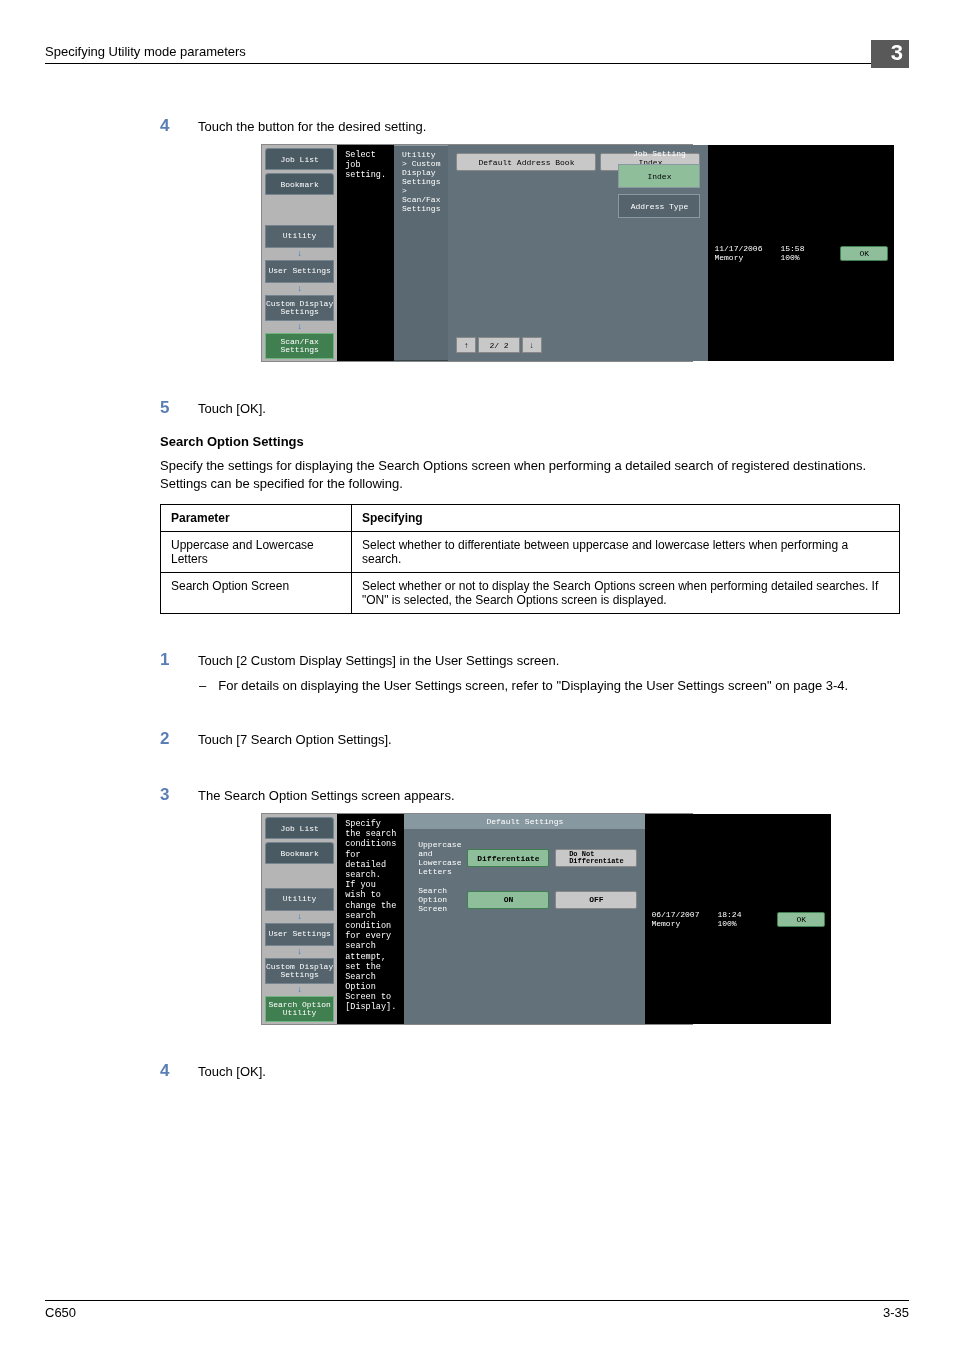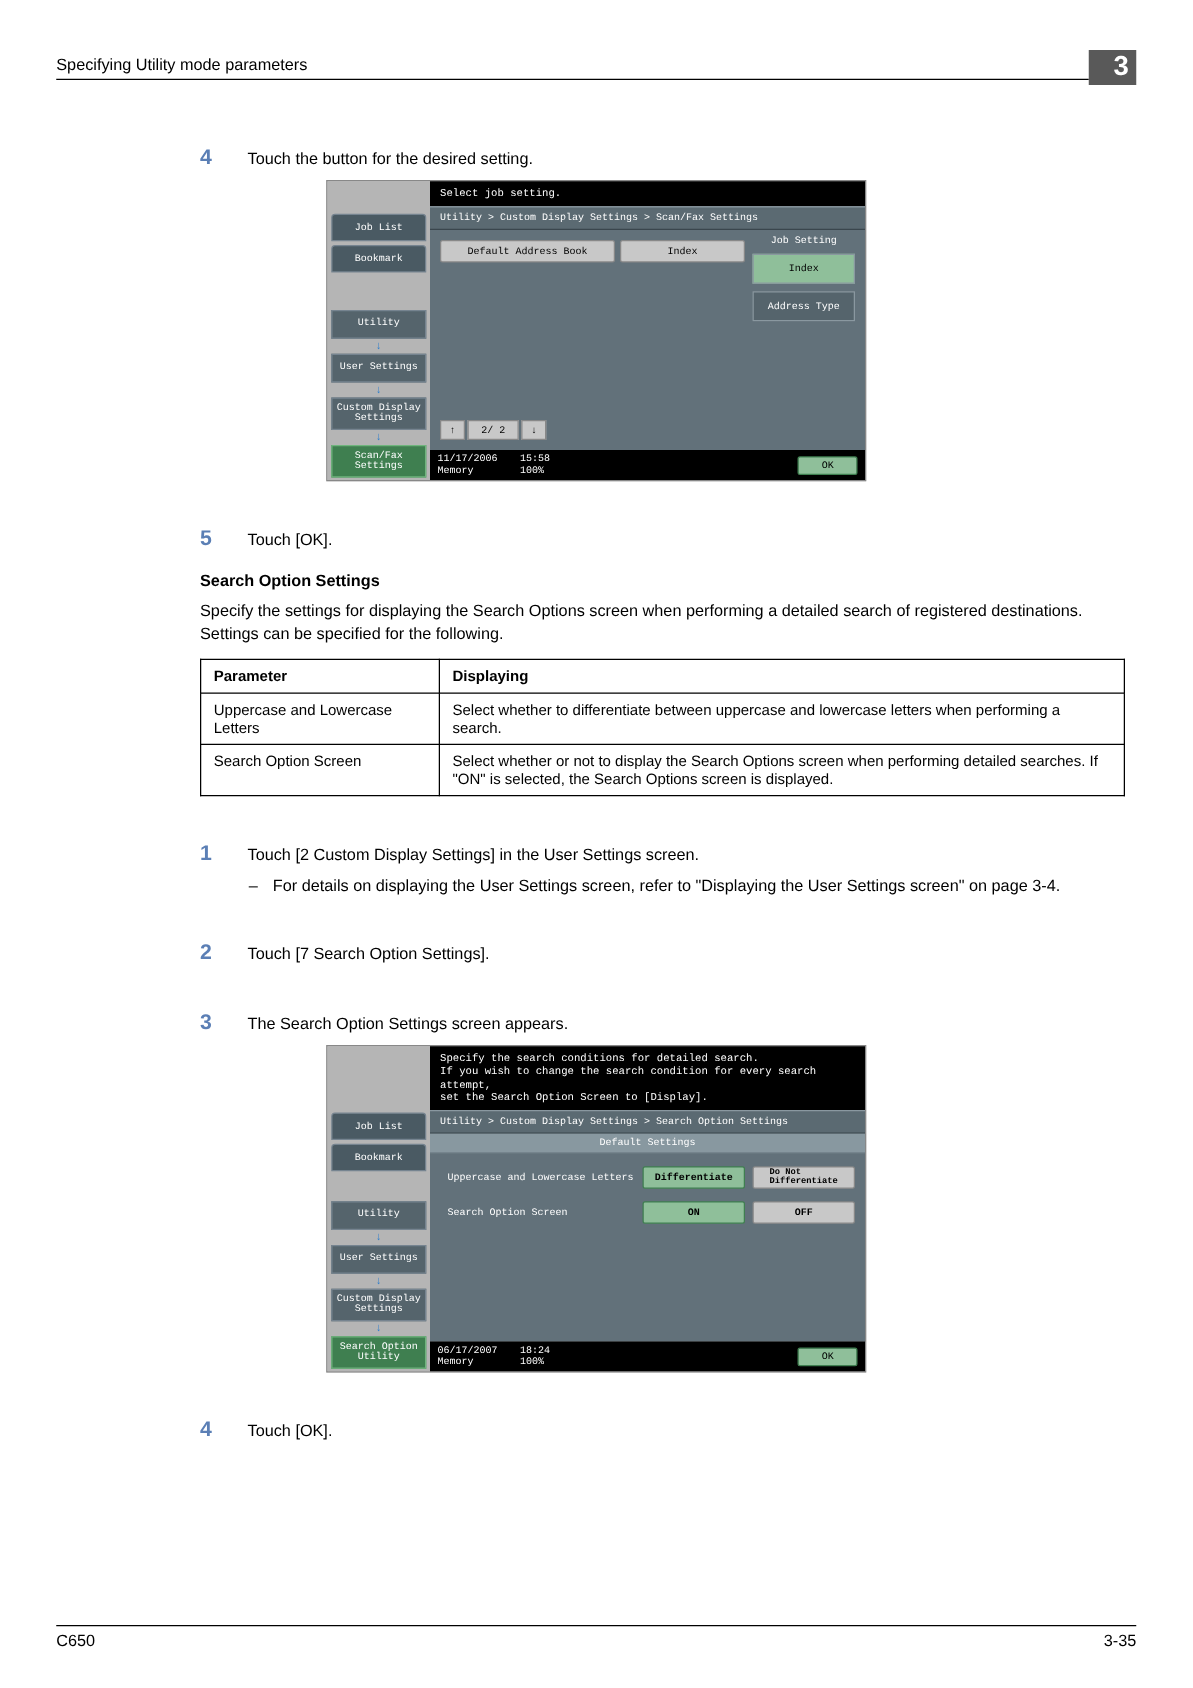--- a/index.html
+++ b/index.html
@@ -121,21 +121,21 @@
     background: #3f7f50;
     border: 1px solid #6fb57d;
   }
   .arrow-down {
     display: flex;
     justify-content: center;
     color: #2f7fcc;
     font-size: 9px;
     margin: -1px 0;
   }
-  .right-col { flex: 1; display: flex; flex-direction: column; }
+  .right-col { flex: 1; display: flex; flex-direction: row; }
   .instr {
     background: #000;
     color: #fff;
     padding: 5px 8px;
     font-size: 8.5px;
     line-height: 1.2;
   }
   .breadcrumb {
     background: #5b6a72;
     color: #fff;
@@ -371,21 +371,21 @@
     <div class="step-text">Touch [OK].</div>
   </div>
 
   <div class="heading">Search Option Settings</div>
   <div class="para">Specify the settings for displaying the Search Options screen when performing a detailed search of registered destinations. Settings can be specified for the following.</div>
 
   <table class="params">
     <tbody>
         <tr>
       <th>Parameter</th>
-      <th>Displaying</th>
+      <th>Specifying</th>
     </tr>
     <tr>
       <td>Uppercase and Lowercase Letters</td>
       <td>Select whether to differentiate between uppercase and lowercase letters when performing a search.</td>
     </tr>
     <tr>
       <td>Search Option Screen</td>
       <td>Select whether or not to display the Search Options screen when performing detailed searches. If "ON" is selected, the Search Options screen is displayed.</td>
     </tr>
   </tbody>
@@ -423,21 +423,20 @@
         <div class="menu-btn two-line" style="white-space:pre;">Custom Display
 Settings</div>
         <div class="arrow-down">↓</div>
         <div class="menu-btn two-line selected" style="white-space:pre;">Search Option
 Utility</div>
       </div>
       <div class="right-col">
         <div class="instr" style="white-space:pre-wrap;">Specify the search conditions for detailed search.
 If you wish to change the search condition for every search attempt,
 set the Search Option Screen to [Display].</div>
-        <div class="breadcrumb">Utility &gt; Custom Display Settings &gt; Search Option Settings</div>
         <div class="main-area" style="min-height:150px;">
           <div class="def-header">Default Settings</div>
           <div class="row2">
             <div class="row2-label">Uppercase and Lowercase Letters</div>
             <div class="toggle-btn sel">Differentiate</div>
             <div class="toggle-btn" style="white-space:pre;line-height:1.0;font-size:7px;">Do Not
 Differentiate</div>
           </div>
           <div class="row2">
             <div class="row2-label">Search Option Screen</div>

